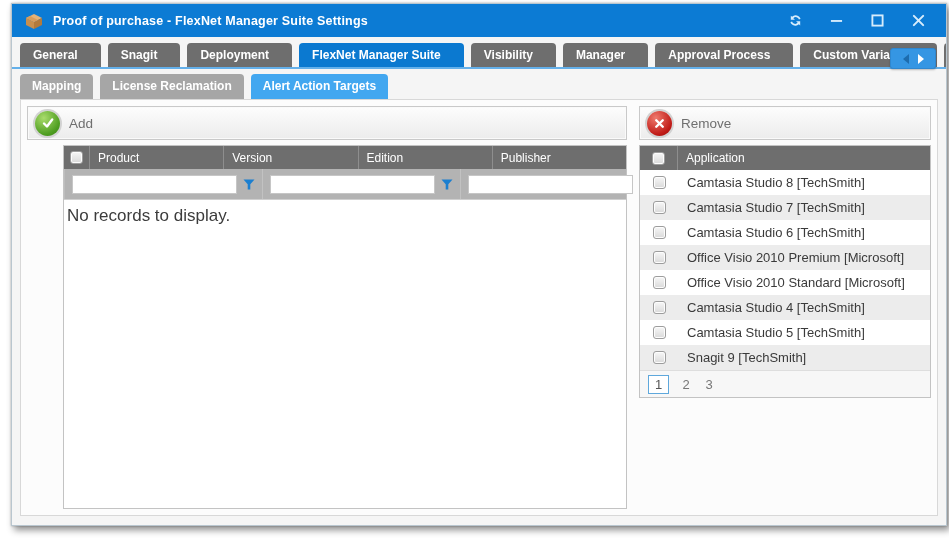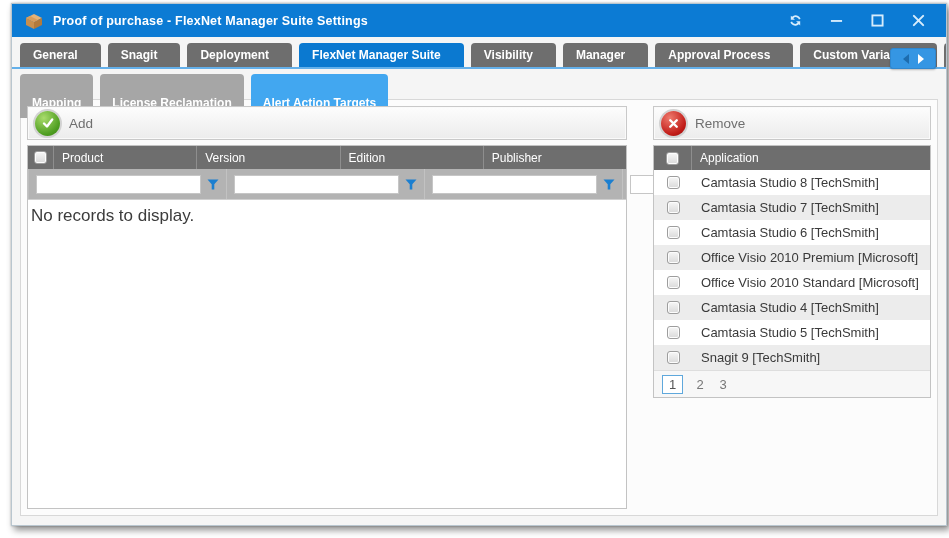--- a/index.html
+++ b/index.html
@@ -17,39 +17,39 @@
   .maintabs{position:relative;display:flex;align-items:flex-end;gap:7px;padding-left:8px;
     margin-top:4px;height:28px;border-bottom:2px solid #64b0ea;overflow:hidden;}
   .tab{background:#6e6e6e;color:#fff;font-weight:700;font-size:12px;padding:5px 23px 0 13px;
     height:24px;border-radius:4px 4px 0 0;white-space:nowrap;cursor:pointer;flex:0 0 auto;}
   .tab.selected{background:#0b79d0;}
   .tabscroll{position:absolute;right:2px;bottom:4px;width:46px;height:21px;background:#3596e3;
     border:1px solid #2f87cf;border-radius:3px;display:flex;align-items:center;justify-content:center;
     gap:7px;cursor:pointer;box-shadow:0 1px 2px rgba(0,0,0,.25);}
   
   .subtabs{display:flex;gap:7px;padding:5px 0 0 8px;height:30px;}
-  .subtab{background:#a6a6a6;color:#fff;font-weight:700;font-size:12px;padding:22px 12px;
+  .subtab{background:#a6a6a6;color:#fff;font-weight:700;font-size:12px;padding:5px 12px;
     border-radius:4px 4px 0 0;white-space:nowrap;cursor:pointer;}
   .subtab.selected{background:#42a7f0;}
   
   .panel{margin:0 8px;height:417px;background:#fcfcfc;border:1px solid #d8d8d8;
-    padding:6px;display:flex;gap:26px;}
+    padding:6px;display:flex;gap:12px;}
   .leftcol{width:600px;display:flex;flex-direction:column;}
   .rightcol{width:336px;display:flex;flex-direction:column;}
   .toolbar{height:34px;flex:0 0 auto;margin-bottom:5px;border:1px solid #c9c9c9;
     background:linear-gradient(#fdfdfd,#ececec);box-shadow:inset 0 0 0 1px #fafafa;
     display:flex;align-items:center;padding:0 7px;}
   .tool-btn{display:flex;align-items:center;gap:9px;cursor:pointer;color:#6f6f6f;font-size:13.5px;}
   .icon-circle{width:25px;height:25px;border-radius:50%;display:flex;align-items:center;
     justify-content:center;box-shadow:0 0 0 2px #d2d2d2,0 1px 2px rgba(0,0,0,.3);}
   .icon-circle.green{background:radial-gradient(circle at 35% 28%,#a9dc6c,#4e9d20 68%,#3a7f14);}
   .icon-circle.red{background:radial-gradient(circle at 35% 28%,#ef7a6d,#c01b17 68%,#8e0f0c);}
   
   .grid{border:1px solid #c3c3c3;background:#fff;display:flex;flex-direction:column;}
-  .leftcol .grid{flex:1;}
+  .leftcol .grid{flex:1;margin-left:36px;}
   .ghead{display:flex;background:#6e6e6e;height:23px;flex:0 0 auto;}
   .ghead .cbcell{display:flex;align-items:center;justify-content:center;border-right:1px solid #8e8e8e;}
   .leftcol .cbcell{width:26px;}
   .rightcol .cbcell{width:38px;}
   .hcell{flex:1;display:flex;align-items:center;color:#fff;font-size:12px;padding:0 8px;
     border-right:1px solid #8e8e8e;}
   .hcell:last-child{border-right:none;}
   .checkbox{width:13px;height:13px;border:1px solid #9d9d9d;border-radius:3px;
     background:linear-gradient(#f7f7f7,#d9d9d9);box-shadow:inset 0 0 0 1px #fdfdfd;cursor:pointer;flex:0 0 auto;}
   .frow{display:flex;background:#b3b3b3;height:30px;flex:0 0 auto;}

